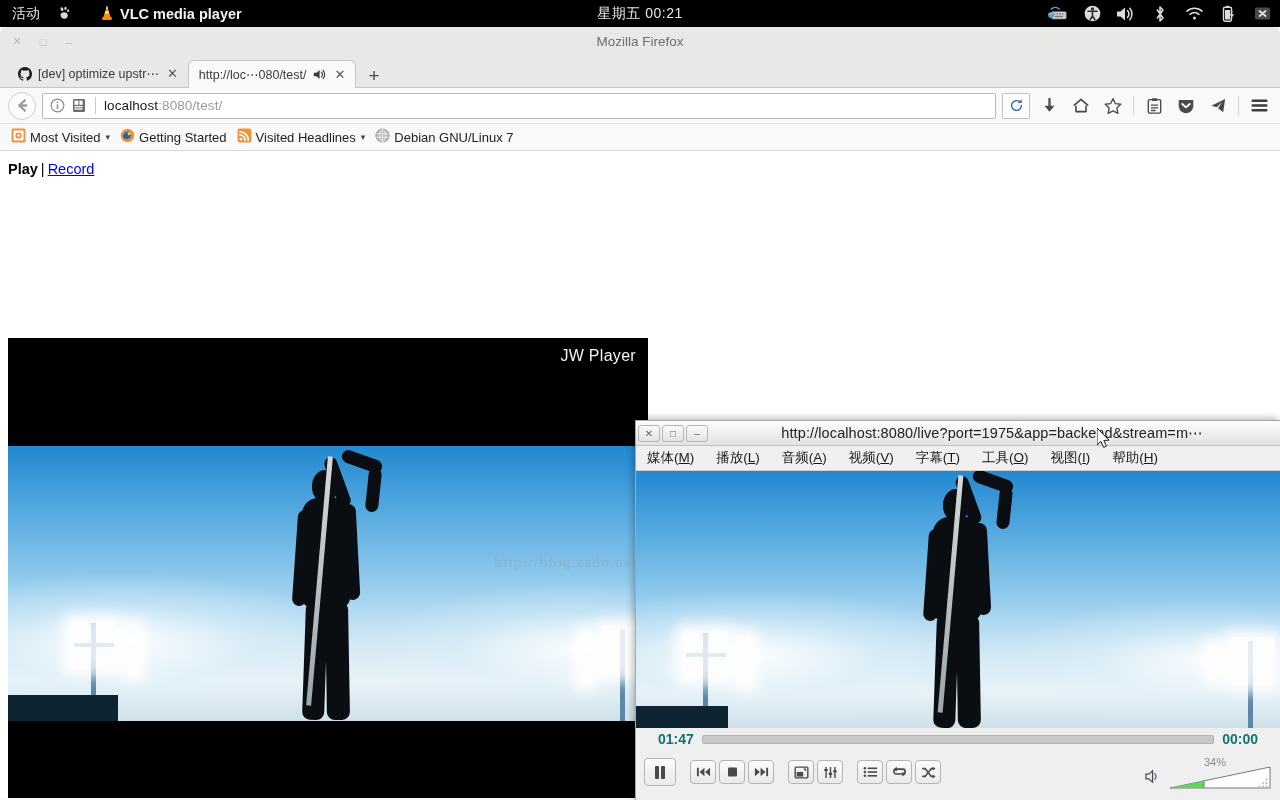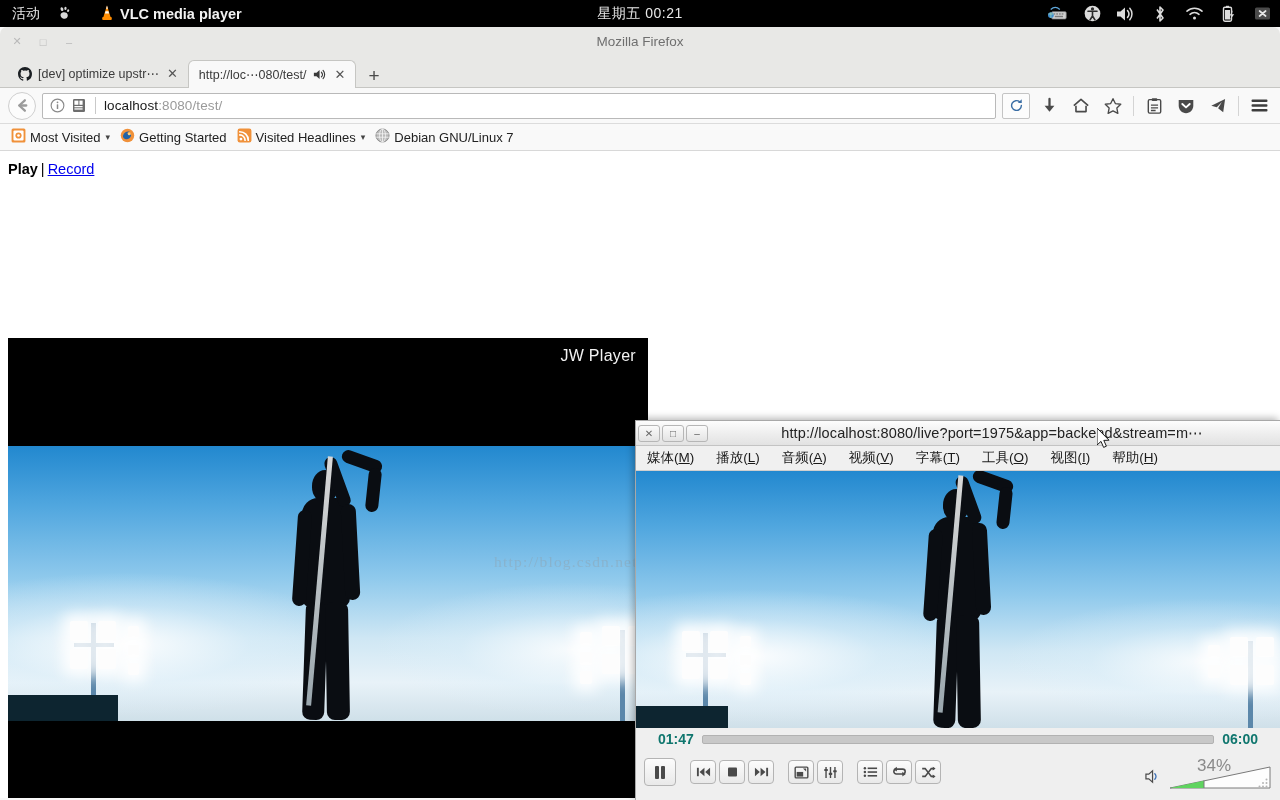--- a/index.html
+++ b/index.html
@@ -221,21 +221,21 @@
     display: flex; align-items: center; justify-content: center; cursor: pointer;
   }
   .vbtn.big { width: 32px; height: 28px; }
   .vbtn.sm { width: 26px; height: 24px; }
   .grp { display: flex; gap: 3px; }
   #vol-area { position: absolute; right: 8px; bottom: 4px; display:flex; align-items:flex-end; gap: 6px; }
   #vol-wedge {
     position: relative; width: 104px; height: 24px; cursor: pointer;
   }
   #vol-pct {
-    position: absolute; left: 29px; top: -10px; font-size: 17px; color: #8a8a8a;
+    position: absolute; left: 36px; top: -10px; font-size: 11px; color: #8a8a8a;
   }
   #vlc-grip { position:absolute; right: 3px; bottom: 3px; width: 12px; height: 12px; }
 
   #cursor { position: absolute; left: 1097px; top: 428px; width: 14px; height: 22px; pointer-events: none; }
 </style>
 </head>
 <body>
 
 <div id="screen">
 
@@ -592,21 +592,21 @@
           <div class="sg" style="left:49px;top:140px;width:22px;height:113px;border-radius:8px;transform:rotate(2deg);"></div>
           <div class="sg" style="left:71px;top:140px;width:23px;height:113px;border-radius:8px;transform:rotate(-1deg);"></div>
           <div class="sg" style="left:62px;top:0px;width:5px;height:238px;background:linear-gradient(to bottom,#d8d8d8,#9aa7ae);transform:rotate(5deg);"></div>
         </div>
       </div>
     </div>
 
     <div id="vlc-seekrow">
       <span>01:47</span>
       <div id="vlc-seekbar"></div>
-      <span>06:00</span>
+      <span>00:00</span>
     </div>
 
     <div id="vlc-controls">
       <div class="vbtn big" style="margin-right:14px;">
         <svg width="14" height="15" viewBox="0 0 14 15">
             <rect x="2" y="1" width="4" height="13" rx="1" fill="#4a4a4a"></rect>
             <rect x="8" y="1" width="4" height="13" rx="1" fill="#4a4a4a"></rect>
           </svg>
       </div>
       <div class="grp" style="margin-right:14px;">

